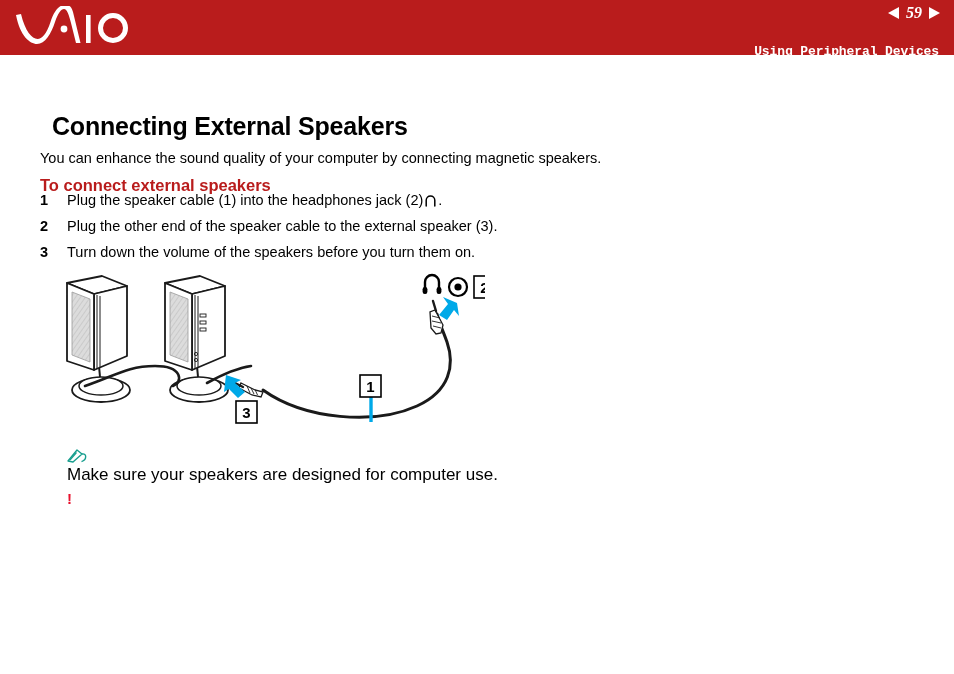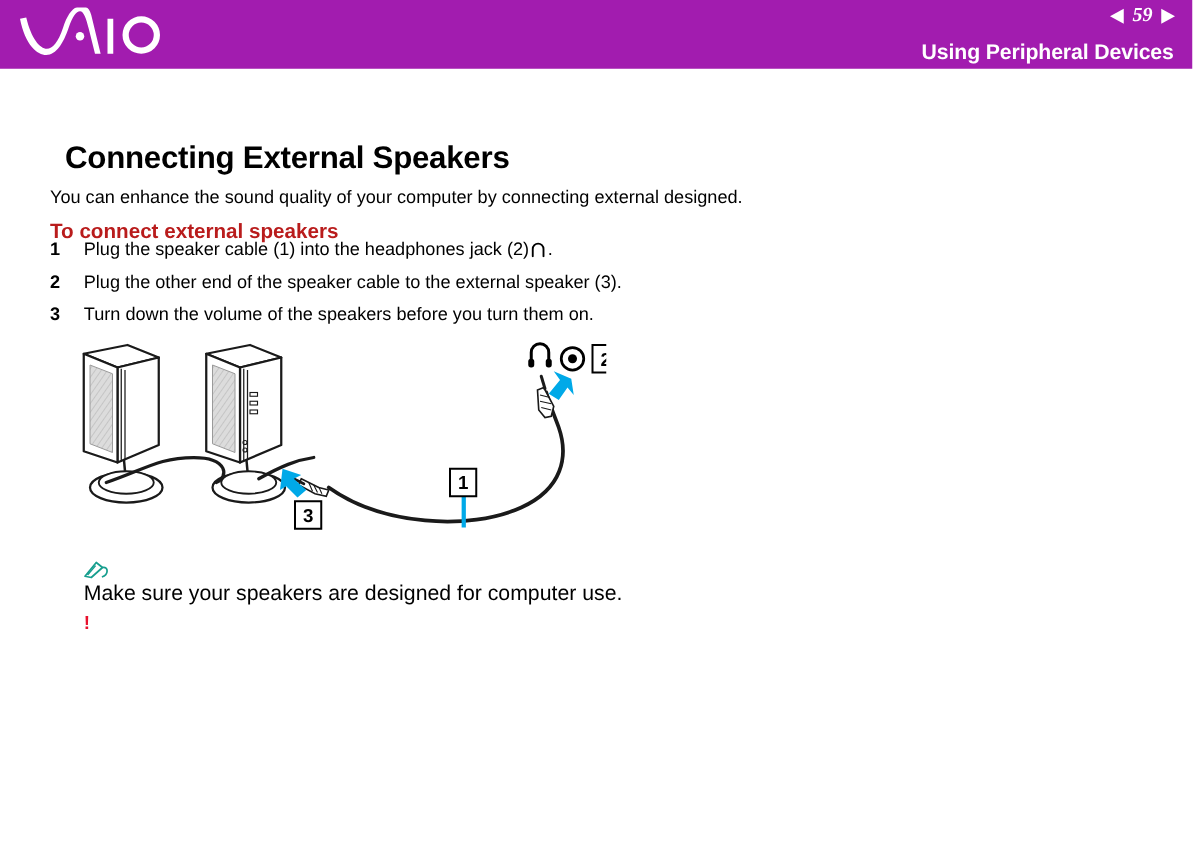--- a/index.html
+++ b/index.html
@@ -15,21 +15,21 @@
     overflow: hidden;
     position: relative;
   }
 
   
   #header-bar {
     position: absolute;
     left: 0; top: 0;
     width: 954px;
     height: 55px;
-    background: #a21caf;
+    background: #b91c1c;
   }
   #vaio-logo {
     position: absolute;
     left: 14px;
     top: 6px;
     width: 124px;
     height: 42px;
   }
   #header-nav {
     position: absolute;
@@ -58,25 +58,26 @@
     color: #ffffff;
     font-family: "Liberation Serif", serif;
     font-style: italic;
     font-weight: bold;
     font-size: 16px;
     line-height: 16px;
   }
   #header-section-title {
     position: absolute;
     right: 15px;
-    top: 32px;
+    top: 44px;
     color: #ffffff;
-    font-size: 17px;
+    font-size: 13px;
     font-weight: bold;
     letter-spacing: -0.1px;
+    font-family: Liberation Mono, monospace;
   }
 
   
   #content { position: absolute; left: 0; top: 55px; width: 954px; }
 
   #page-title {
     position: absolute;
     left: 40px; top: 40px;
     font-size: 25px;
     font-weight: bold;
@@ -169,21 +170,21 @@
     <span class="nav-arrow right"></span>
   </div>
 
   <div id="header-section-title">Using Peripheral Devices</div>
 </div>
 
 <div id="content">
 
   <h1 id="page-title">Connecting External Speakers</h1>
 
-  <p id="intro-paragraph">You can enhance the sound quality of your computer by connecting external designed.</p>
+  <p id="intro-paragraph">You can enhance the sound quality of your computer by connecting magnetic speakers.</p>
 
   <h2 id="procedure-heading">To connect external speakers</h2>
 
   <div class="step-row" id="step-1">
     <span class="step-num">1</span><span class="step-text">Plug the speaker cable (1) into the headphones jack (2)</span><span class="inline-headphone"><svg width="13" height="13" viewBox="0 0 13 13">
           <path d="M2.2 12 L2.2 6.2 A4.3 4.3 0 0 1 10.8 6.2 L10.8 12" fill="none" stroke="#000" stroke-width="1.5" stroke-linecap="round"></path>
         </svg></span><span class="step-text">.</span>
   </div>
 
   <div class="step-row" id="step-2">

